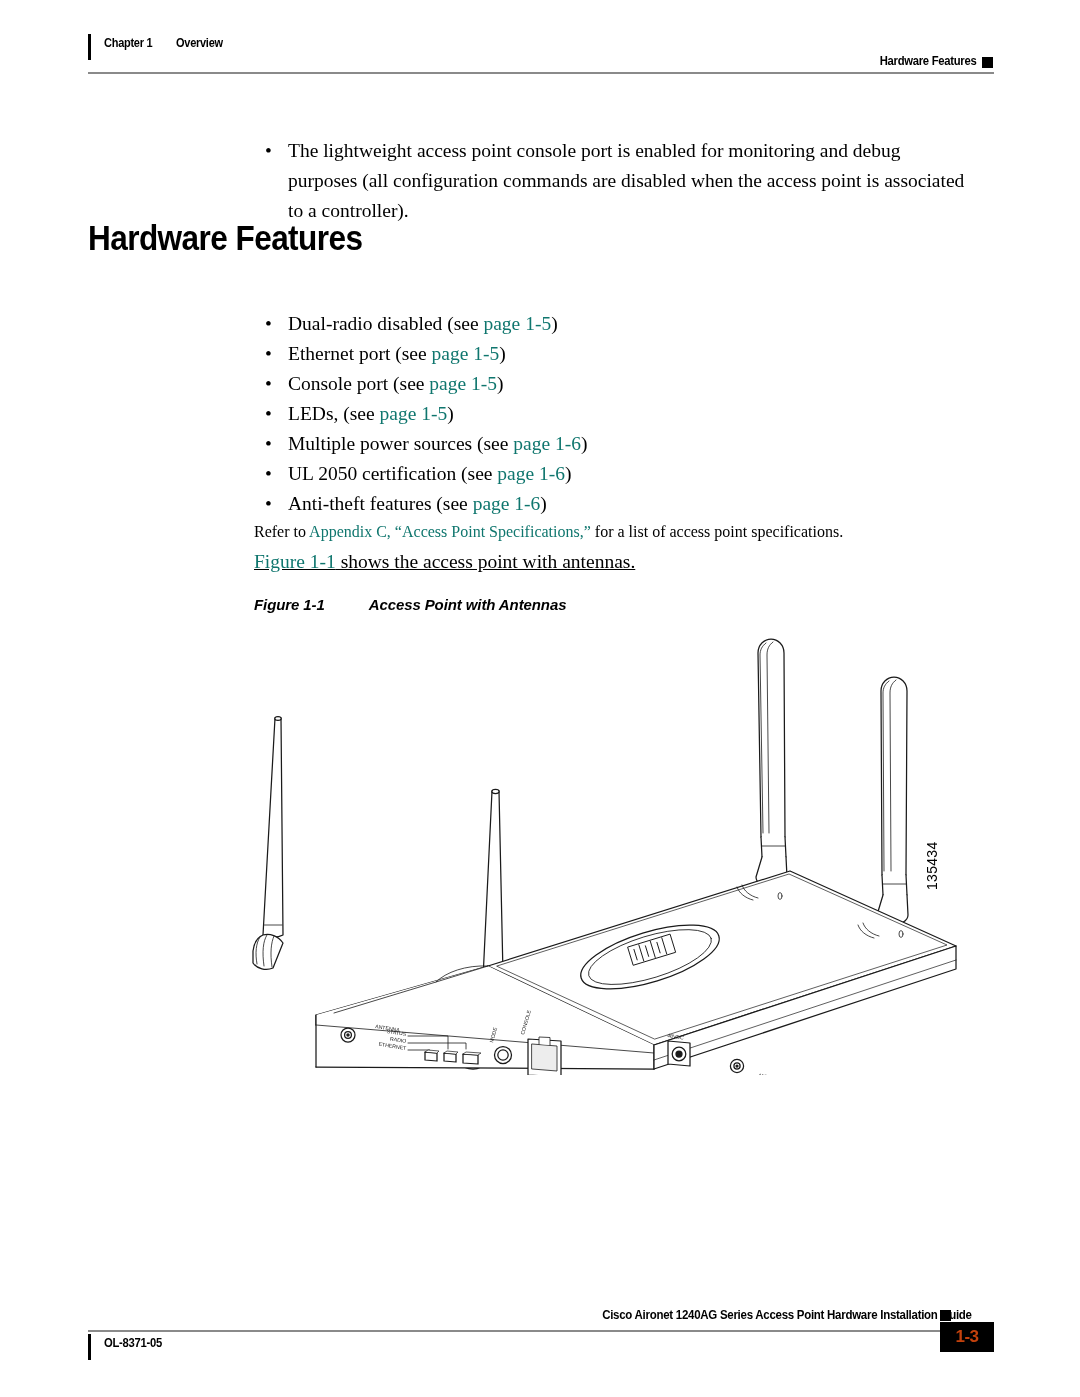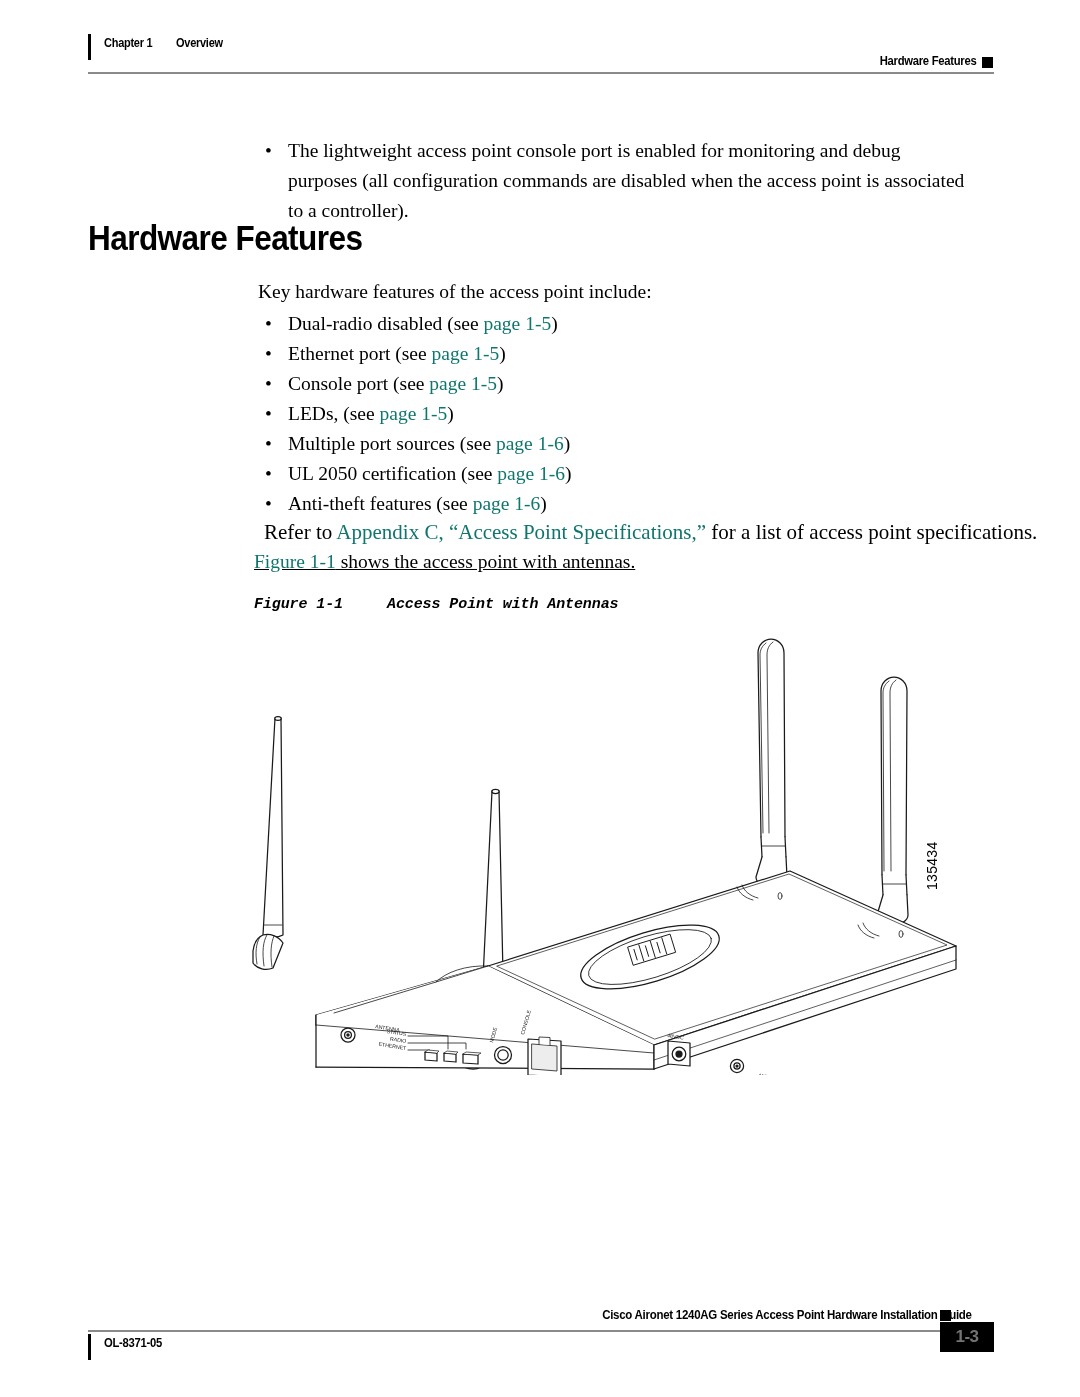--- a/index.html
+++ b/index.html
@@ -149,23 +149,23 @@
     white-space: nowrap;
   }
   .feature-item .dot {
     position: absolute;
     left: 7px;
     top: 0;
   }
 
   .refer-line {
     position: absolute;
-    left: 264px;
+    left: 254px;
     top: 518px;
-    font-size: 21px;
+    font-size: 16px;
     line-height: 28px;
     white-space: nowrap;
   }
   .figref-line {
     position: absolute;
     left: 254px;
     top: 548px;
     font-size: 19.5px;
     line-height: 28px;
     white-space: nowrap;
@@ -175,21 +175,21 @@
   a.lnk, .lnk {
     color: #0f766e;
     text-decoration: none;
   }
 
   
   .fig-caption {
     position: absolute;
     left: 254px;
     top: 596px;
-    font-family: Liberation Mono, monospace;
+    font-family: Liberation Sans, sans-serif;
     font-style: italic;
     font-weight: bold;
     font-size: 15px;
     letter-spacing: -0.1px;
     white-space: nowrap;
   }
   .fig-caption .num { margin-right: 44px; }
 
   .figure-area {
     position: absolute;
@@ -277,21 +277,21 @@
     background: #000;
   }
   .footer-pagenum {
     position: absolute;
     left: 940px;
     top: 26px;
     width: 54px;
     height: 30px;
     line-height: 30px;
     text-align: center;
-    color: #737373;
+    color: #c2410c;
     font-family: "Liberation Sans", sans-serif;
     font-weight: bold;
     font-size: 17px;
     letter-spacing: -0.5px;
   }
 </style>
 </head>
 <body>
 
 <div class="page">
@@ -307,42 +307,41 @@
 
   <div class="intro-bullet">
     <div class="bullet-row">
       <span class="dot">•</span>
       <span>The lightweight access point console port is enabled for monitoring and debug purposes (all configuration commands are disabled when the access point is associated to a controller).</span>
     </div>
   </div>
 
   <h1 class="section-title">Hardware Features</h1>
 
-  <div class="lead">Key hardware features of the access point include:</div>
 
   <div class="feature-list">
     <div class="feature-item">
       <span class="dot">•</span>
       <span>Dual-radio disabled (see </span><a class="lnk" href="#">page</a><a class="lnk" href="#"> 1-5</a><span>)</span>
     </div>
     <div class="feature-item">
       <span class="dot">•</span>
       <span>Ethernet port (see </span><a class="lnk" href="#">page</a><a class="lnk" href="#"> 1-5</a><span>)</span>
     </div>
     <div class="feature-item">
       <span class="dot">•</span>
       <span>Console port (see </span><a class="lnk" href="#">page</a><a class="lnk" href="#"> 1-5</a><span>)</span>
     </div>
     <div class="feature-item">
       <span class="dot">•</span>
       <span>LEDs, (see </span><a class="lnk" href="#">page</a><a class="lnk" href="#"> 1-5</a><span>)</span>
     </div>
     <div class="feature-item">
       <span class="dot">•</span>
-      <span>Multiple port sources (see </span><a class="lnk" href="#">page</a><a class="lnk" href="#"> 1-6</a><span>)</span>
+      <span>Multiple power sources (see </span><a class="lnk" href="#">page</a><a class="lnk" href="#"> 1-6</a><span>)</span>
     </div>
     <div class="feature-item">
       <span class="dot">•</span>
       <span>UL 2050 certification (see </span><a class="lnk" href="#">page</a><a class="lnk" href="#"> 1-6</a><span>)</span>
     </div>
     <div class="feature-item">
       <span class="dot">•</span>
       <span>Anti-theft features (see </span><a class="lnk" href="#">page</a><a class="lnk" href="#"> 1-6</a><span>)</span>
     </div>
   </div>

